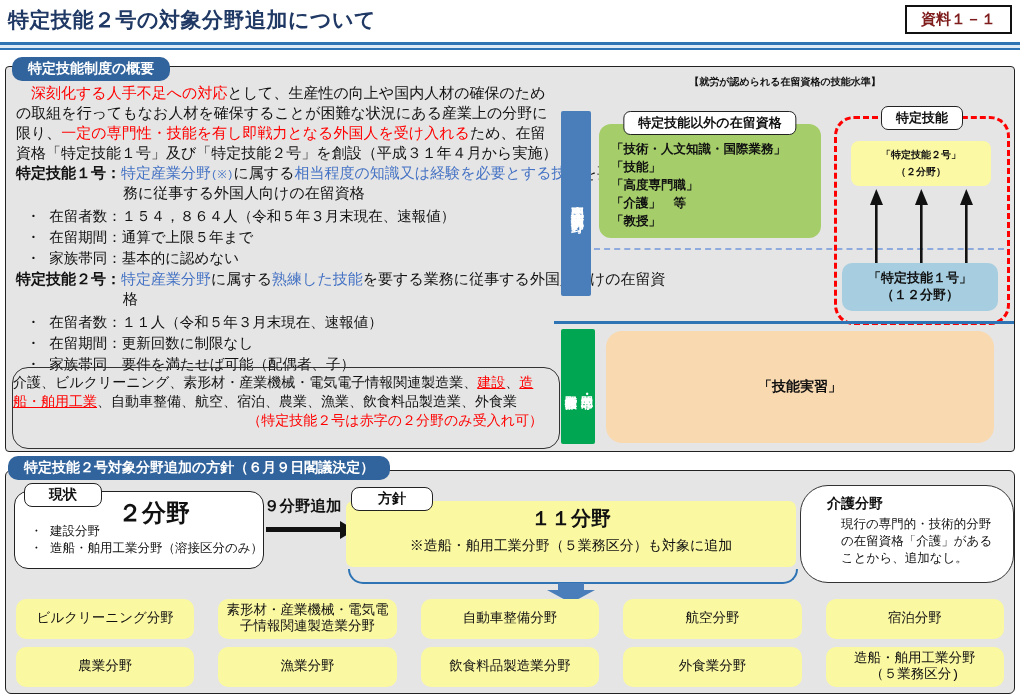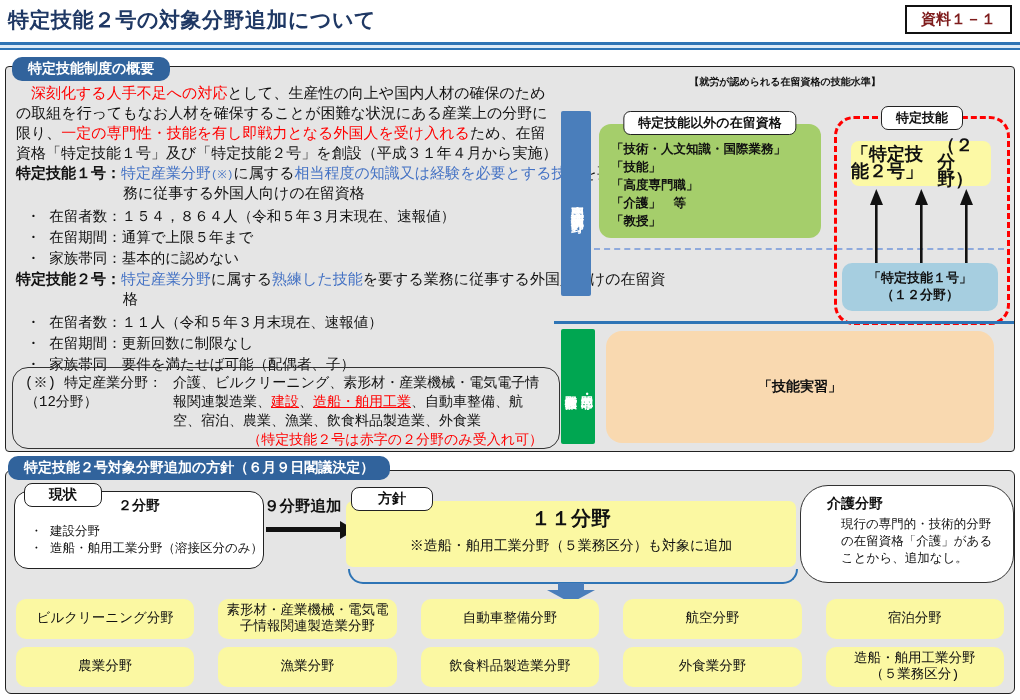--- a/index.html
+++ b/index.html
@@ -49,41 +49,41 @@
   .bar-green .vtxt{letter-spacing:0;line-height:16px;}
   .green-panel{position:absolute;left:593px;top:57px;width:222px;height:114px;
                background:#A5CE6B;border-radius:12px;}
   .wlabel{position:absolute;top:-13px;left:50%;transform:translateX(-50%);
           background:#fff;border:1.3px solid #222;border-radius:7px;
           padding:2px 14px;font-size:13px;font-weight:bold;white-space:nowrap;z-index:4;}
   .gp-items{padding:17px 0 0 12px;font-size:12.5px;font-weight:bold;line-height:18px;}
   .red-dash{position:absolute;left:828px;top:49px;width:170px;height:203px;
             border:3px dashed #FF0000;border-radius:20px;}
   .ybox2{position:absolute;left:845px;top:74px;width:140px;height:45px;background:#FCF9A5;
-         border-radius:8px;display:flex;flex-direction:row;align-items:center;justify-content:center;
-         font-size:18px;font-weight:bold;line-height:17px;z-index:3;}
+         border-radius:8px;display:flex;flex-direction:column;align-items:center;justify-content:center;
+         font-size:10px;font-weight:bold;line-height:17px;z-index:3;}
   .bbox1{position:absolute;left:836px;top:196px;width:156px;height:48px;background:#A6CEE0;
          border-radius:10px;display:flex;flex-direction:column;align-items:center;justify-content:center;
          font-size:13px;font-weight:bold;line-height:17px;z-index:3;}
   .dash-blue{position:absolute;left:588px;top:181px;width:410px;height:0;
              border-top:2px dashed #8FAADC;}
   .hr-blue{position:absolute;left:548px;top:254px;width:460px;height:3px;background:#2E74B5;}
   .peach{position:absolute;left:600px;top:264px;width:388px;height:112px;background:#F9D9B0;
          border-radius:16px;display:flex;align-items:center;justify-content:center;
          font-size:14px;font-weight:bold;}
   .arrows-svg{position:absolute;left:848px;top:122px;z-index:2;}
 
   
   .sec2{left:5px;top:470px;width:1008px;height:222px;border-radius:6px;}
   .genjo{position:absolute;left:8px;top:20px;width:248px;height:76px;border:1.5px solid #222;
          border-radius:14px;background:#fff;}
   .sq-label{position:absolute;background:#fff;border:1.5px solid #222;border-radius:8px;
             padding:2px 24px;font-size:14px;font-weight:bold;z-index:4;}
   .genjo-label{left:18px;top:12px;}
-  .genjo-title{position:absolute;left:112px;top:26px;font-size:14px;font-weight:bold;}
+  .genjo-title{position:absolute;left:112px;top:26px;font-size:24px;font-weight:bold;}
   .genjo-items{position:absolute;left:16px;top:53px;font-size:12.5px;line-height:17px;}
   .arrow-text{position:absolute;left:258px;top:25px;width:92px;font-size:15.5px;font-weight:bold;}
   .arrow-line{position:absolute;left:260px;top:56px;width:74px;height:0;border-top:5px solid #111;}
   .arrow-head{position:absolute;left:334px;top:50px;width:0;height:0;
               border-left:15px solid #111;border-top:9px solid transparent;border-bottom:9px solid transparent;}
   .plan{position:absolute;left:340px;top:30px;width:450px;height:66px;background:#FBF8A2;border-radius:7px;}
   .plan-label{left:345px;top:16px;padding:2px 26px;}
   .plan-title{position:absolute;left:340px;top:34px;width:450px;text-align:center;
               font-size:20px;font-weight:bold;z-index:2;}
   .plan-note{position:absolute;left:340px;top:66px;width:450px;text-align:center;font-size:14px;z-index:2;}
@@ -126,24 +126,20 @@
     </div>
 
     <div class="hang" style="top:204px;"><b>特定技能２号：</b><span class="blue">特定産業分野</span><span>に属する</span><span class="blue">熟練した技能</span><span>を要する業務に従事する外国人向けの在留資格</span></div>
     <div class="blist" style="top:246px;">
       <div class="bullet">在留者数：１１人（令和５年３月末現在、速報値）</div>
       <div class="bullet">在留期間：更新回数に制限なし</div>
       <div class="bullet">家族帯同　要件を満たせば可能（配偶者、子）</div>
     </div>
 
     <div class="note-box">
-      <div class="note-l">
-        <div>(※) 特定産業分野：</div>
-        <div class="n2">（12分野）</div>
-      </div>
       <div class="note-r">
         <span>介護、ビルクリーニング、素形材・産業機械・電気電子情報関連製造業、</span><span class="red ul">建設</span><span>、</span><span class="red ul">造船・舶用工業</span><span>、自動車整備、航空、宿泊、農業、漁業、飲食料品製造業、外食業</span>
         <div class="note-red-line red">（特定技能２号は赤字の２分野のみ受入れ可）</div>
       </div>
     </div>
 
     <div class="dg-title">【就労が認められる在留資格の技能水準】</div>
 
     <div class="vbar bar-blue">
       <span class="vtxt">専門的・技術的分野</span>

